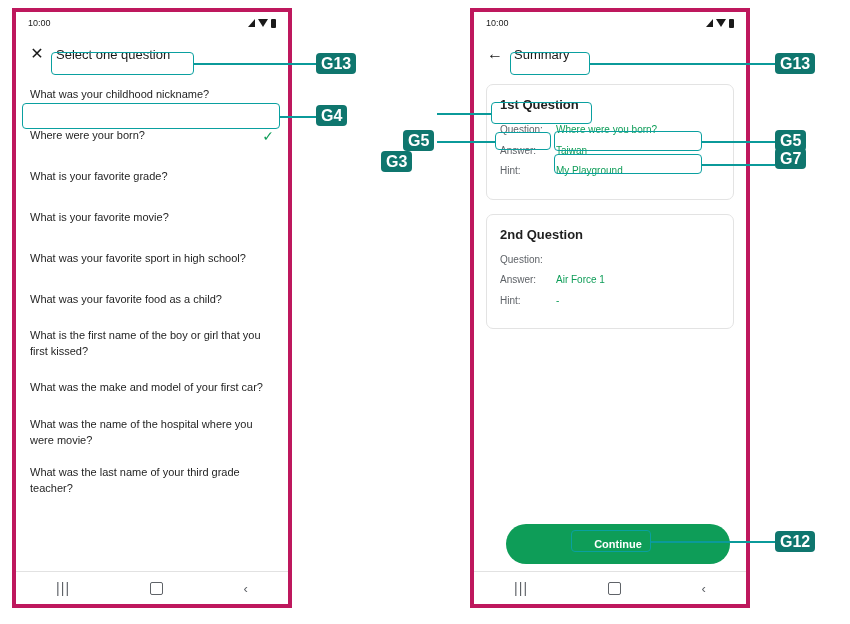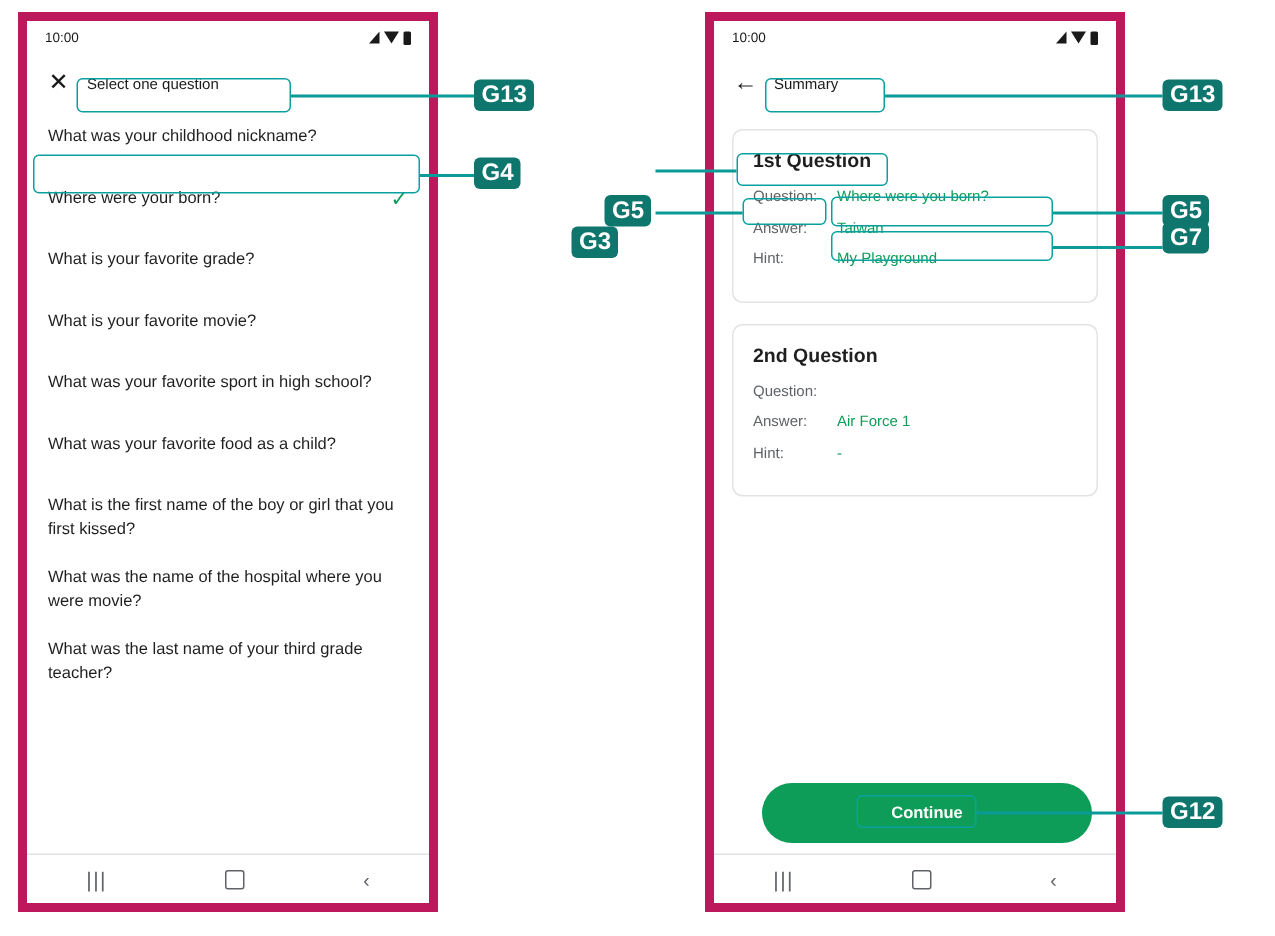--- a/index.html
+++ b/index.html
@@ -12,21 +12,21 @@
     height: 624px;
     position: relative;
     font-family: "Liberation Sans", sans-serif;
     overflow: hidden;
   }
 
   
   .phone {
     position: absolute;
     background: #ffffff;
-    border: 6px solid #be185d;
+    border: 4px solid #be185d;
     box-sizing: border-box;
   }
   #phone-left  { left: 12px;  top: 8px; width: 280px; height: 600px; }
   #phone-right { left: 470px; top: 8px; width: 280px; height: 600px; }
 
   .status-bar {
     height: 22px;
     display: flex;
     align-items: center;
     justify-content: space-between;
@@ -62,32 +62,32 @@
     gap: 10px;
   }
   .appbar-icon {
     width: 18px; height: 18px;
     display: flex; align-items: center; justify-content: center;
     color: #1a1a1a;
     font-size: 16px;
     line-height: 1;
   }
   .appbar-title {
-    font-size: 10px;
+    font-size: 13px;
     color: #1a1a1a;
   }
 
   
   .q-list {
     padding: 0 0 0 0;
   }
   .q-item {
     min-height: 41px;
     display: flex;
-    align-items: flex-start;
+    align-items: center;
     justify-content: space-between;
     padding: 8px 14px;
     box-sizing: border-box;
     font-size: 11px;
     color: #1f1f1f;
     line-height: 1.45;
   }
   .q-item .q-text { padding-right: 8px; }
   .check {
     color: #0e9d58;
@@ -230,20 +230,23 @@
     <div class="q-item">
       <span class="q-text">What was your favorite sport in high school?</span>
     </div>
     <div class="q-item">
       <span class="q-text">What was your favorite food as a child?</span>
     </div>
     <div class="q-item">
       <span class="q-text">What is the first name of the boy or girl that you first kissed?</span>
     </div>
     <div class="q-item">
+      <span class="q-text">What was the make and model of your first car?</span>
+    </div>
+    <div class="q-item">
       <span class="q-text">What was the name of the hospital where you were movie?</span>
     </div>
     <div class="q-item">
       <span class="q-text">What was the last name of your third grade teacher?</span>
     </div>
   </div>
 
   <div class="navbar">
     <span class="nav-bars">|||</span>
     <span class="nav-sq"></span>

